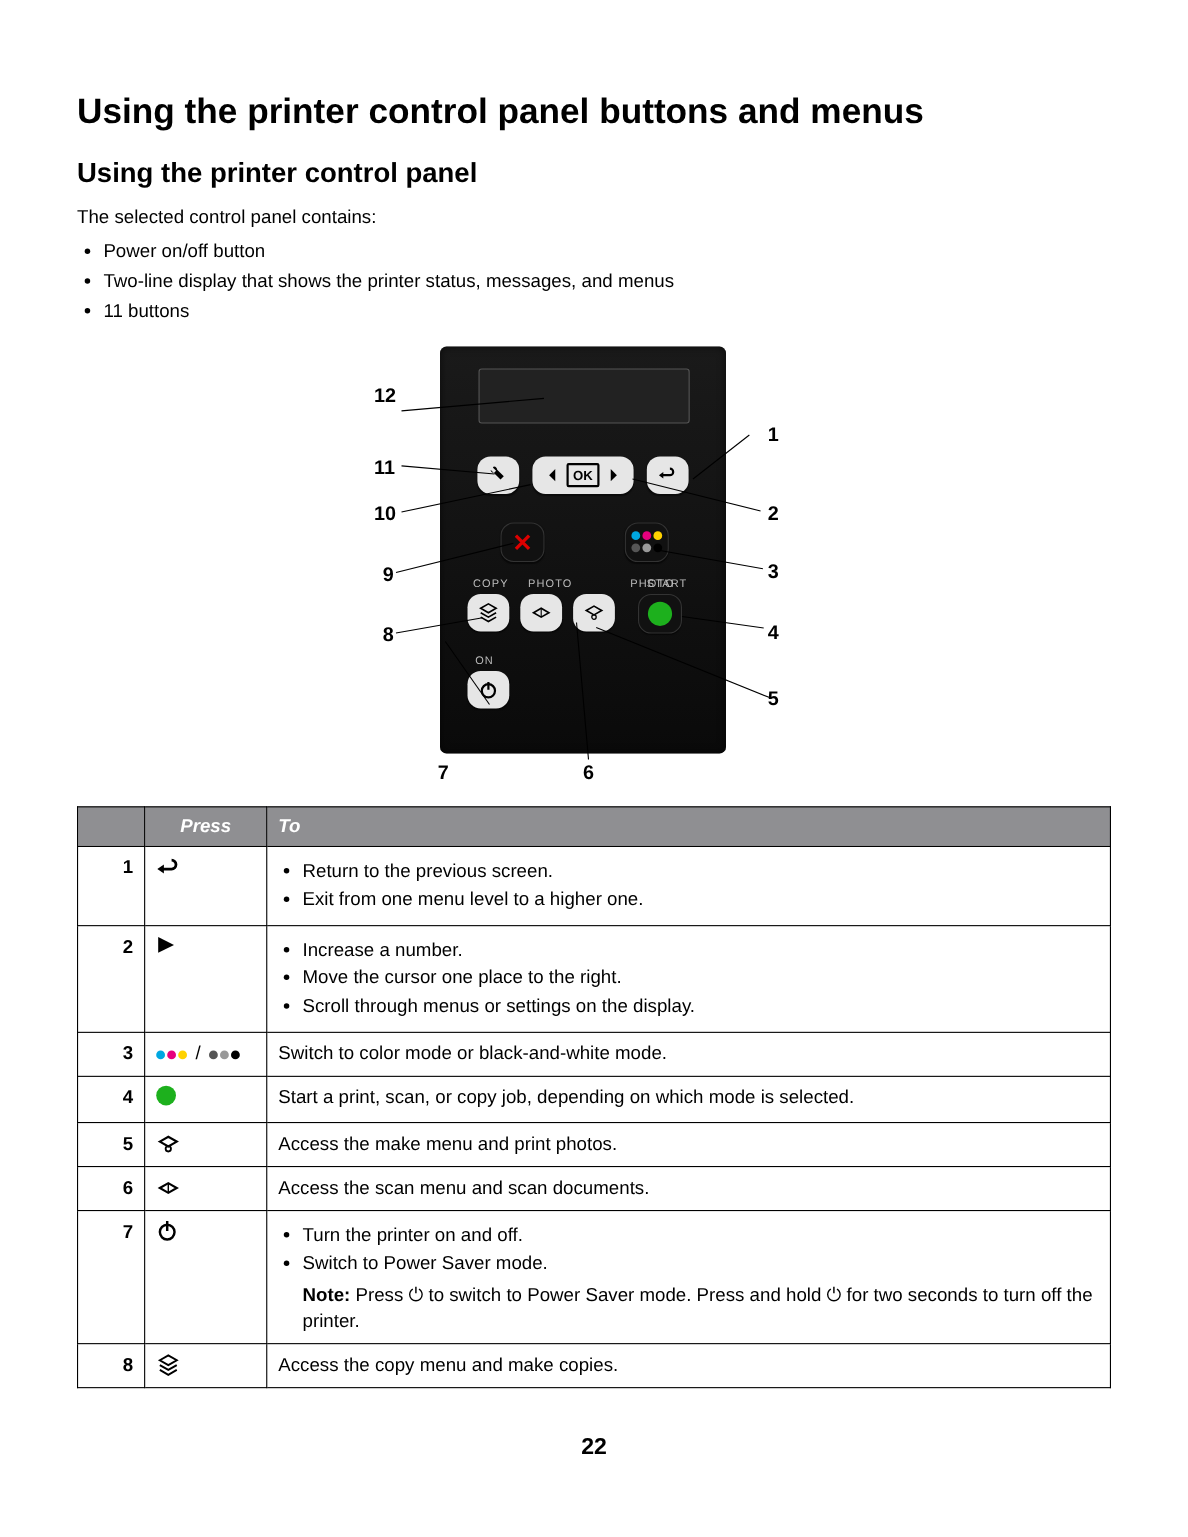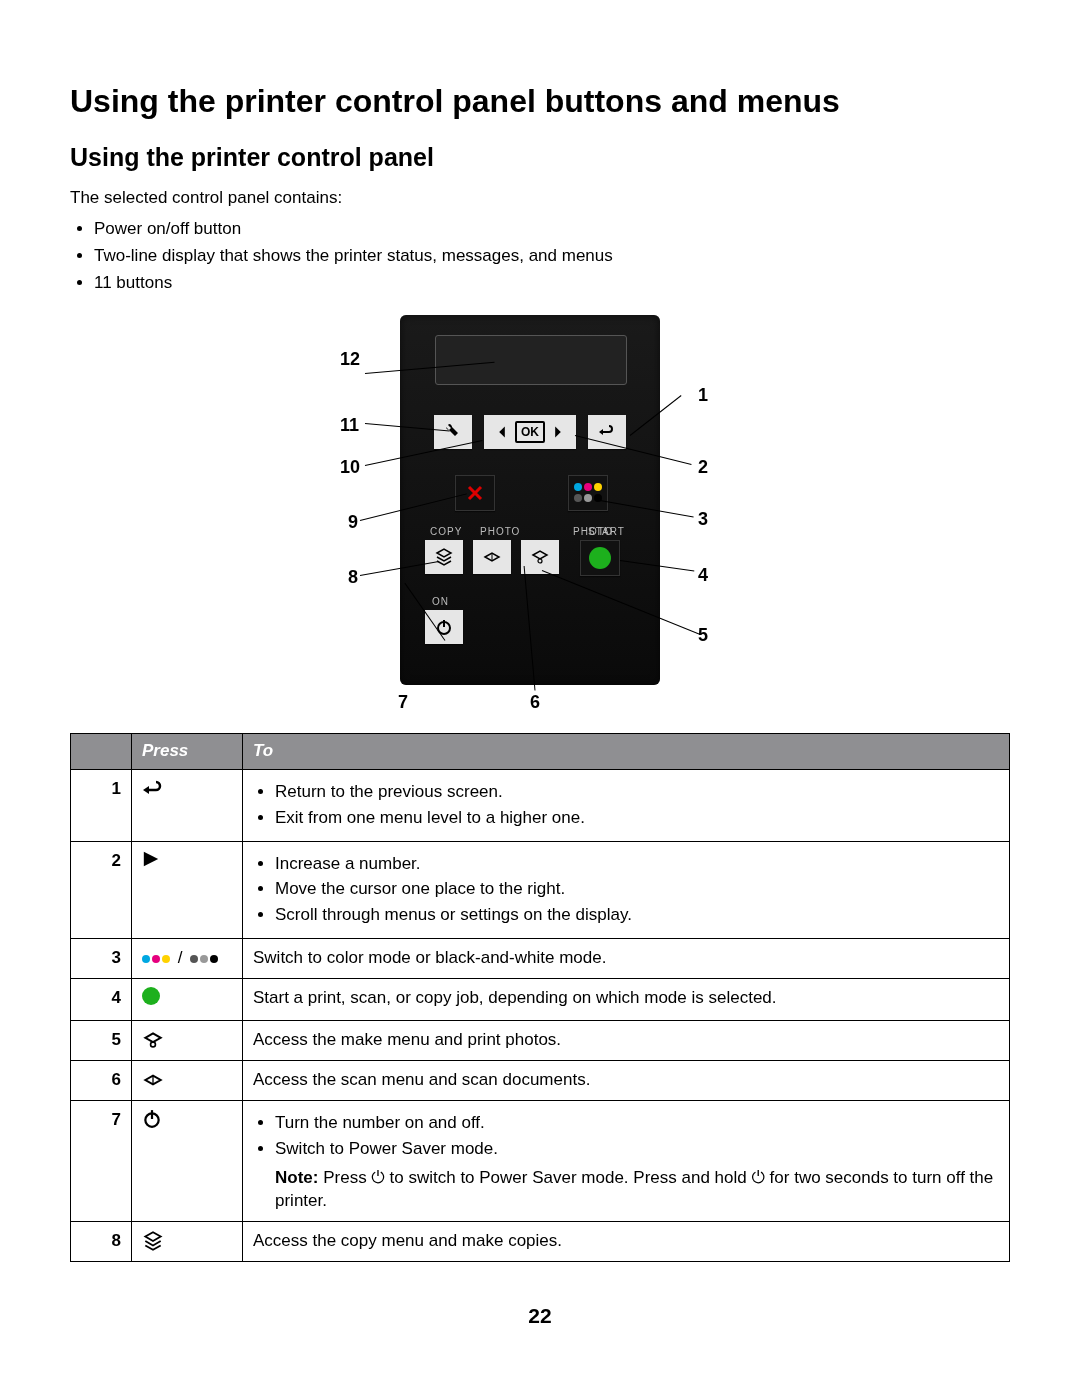--- a/index.html
+++ b/index.html
@@ -48,21 +48,21 @@
     left: 35px; top: 20px;
     width: 190px; height: 48px;
     background: #222;
     border: 1px solid #555;
     border-radius: 3px;
   }
   .btn {
     position: absolute;
     width: 38px; height: 34px;
     background: #e6e6e6;
-    border-radius: 0;
+    border-radius: 12px;
     display:flex; align-items:center; justify-content:center;
     color:#000;
     font-size:16px;
     box-shadow: 0 1px 1px rgba(0,0,0,.5);
   }
   .btn-dark { background:#111; color:#e6e6e6; border:1px solid #333; }
   .lbl {
     position:absolute;
     font-size:10px;
     color:#bbb;
@@ -91,21 +91,21 @@
     background: #8f8f92;
     color: #fff;
     text-align: left;
     padding: 6px 10px;
     font-style: italic;
     font-weight: 700;
     border: 1px solid #000;
     font-size:17px;
   }
   table.tbl th:first-child { width:40px; }
-  table.tbl th:nth-child(2){ width:90px; }
+  table.tbl th:nth-child(2){ width:90px;text-align:center; }
   table.tbl td {
     border: 1px solid #000;
     padding: 8px 10px;
     vertical-align: top;
     font-size:17px;
   }
   table.tbl td.num { font-weight:700; text-align:right; width:40px; }
   table.tbl td.icon { width:90px; }
   td ul { margin:0; padding-left:22px; }
   td ul li { margin:3px 0; }
@@ -338,21 +338,21 @@
     <tr>
       <td class="num">7</td>
       <td class="icon">
         <svg width="20" height="20" viewBox="0 0 18 18">
             <circle cx="9" cy="10" r="6" fill="none" stroke="#000" stroke-width="2"></circle>
             <path d="M9 1v8" stroke="#000" stroke-width="2"></path>
           </svg>
       </td>
       <td>
         <ul>
-          <li>Turn the number on and off.</li>
+          <li>Turn the printer on and off.</li>
           <li>Switch to Power Saver mode.</li>
         </ul>
         <div style="margin-top:6px; padding-left:22px;">
           <span class="note-label">Note:</span><span> Press ⏻ to switch to Power Saver mode. Press and hold ⏻ for two seconds to turn off the printer.</span>
         </div>
       </td>
     </tr>
 
     <tr>
       <td class="num">8</td>

